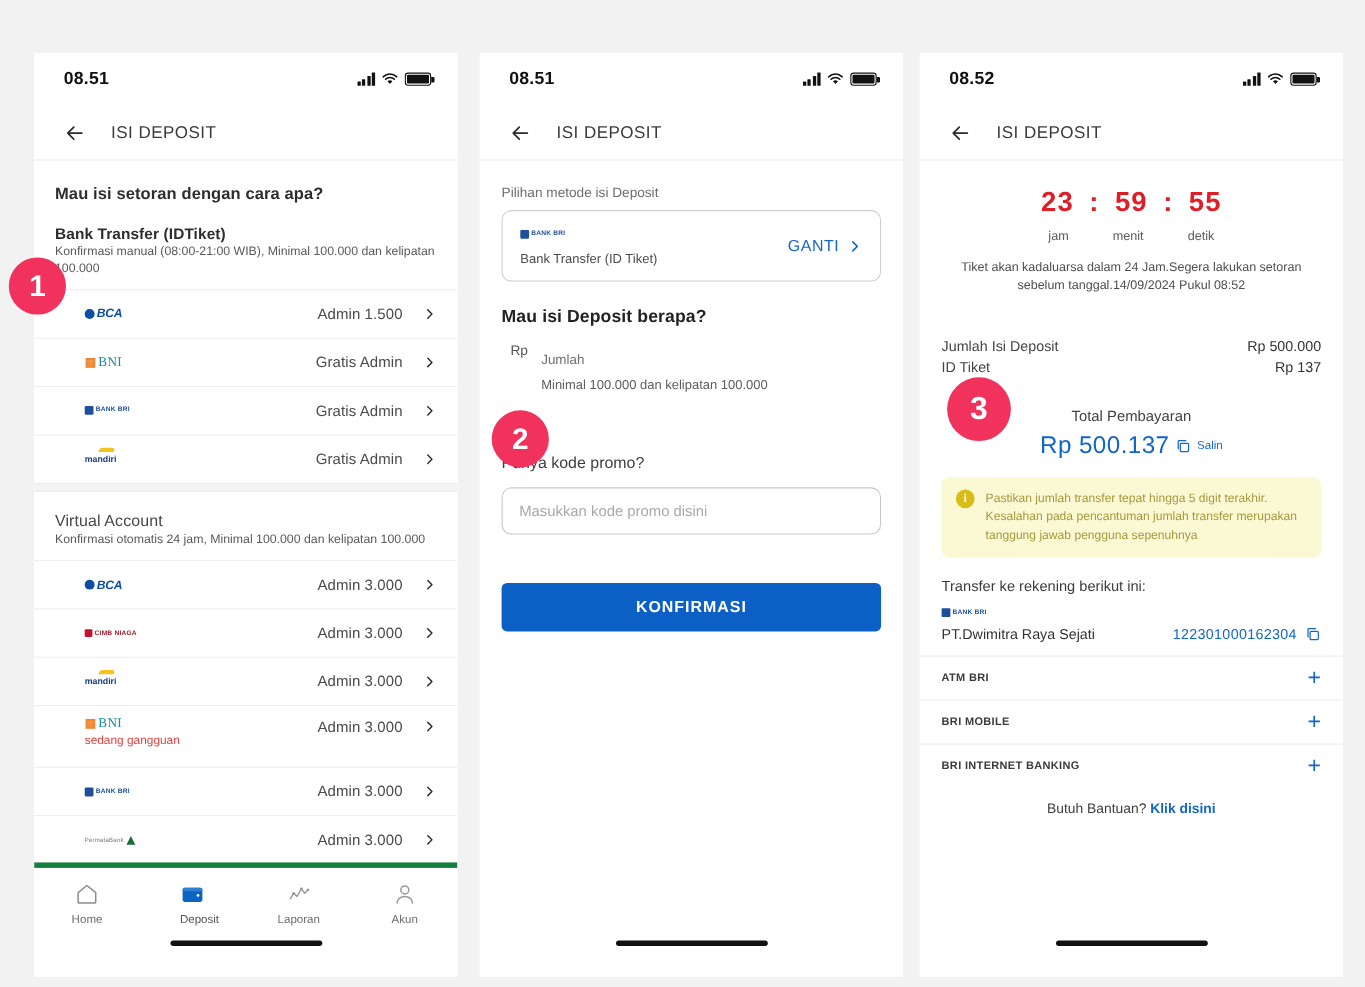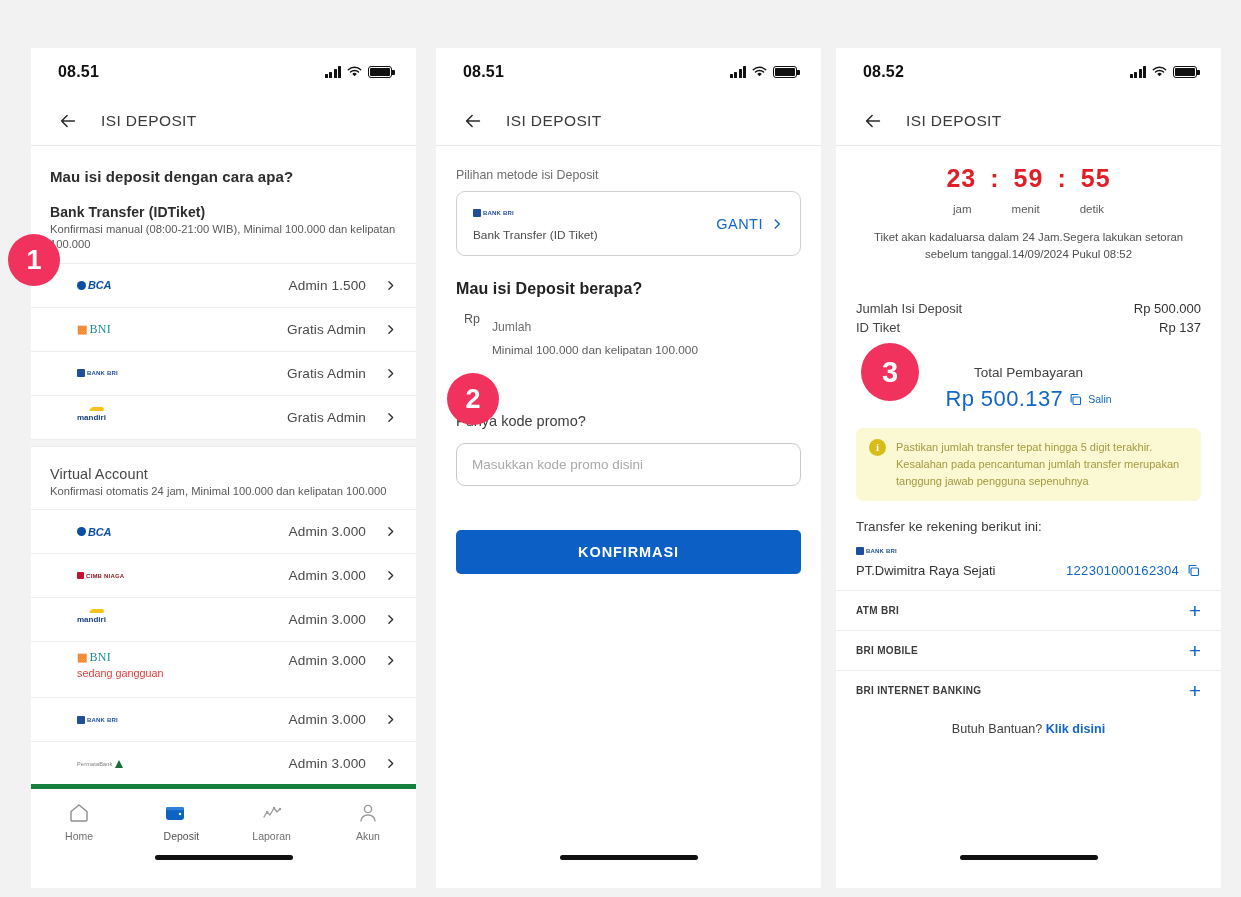--- a/index.html
+++ b/index.html
@@ -147,21 +147,21 @@
   .btn-primary {
     margin-top: 44px; width: 100%; height: 44px; background: #0c5fc4; border: none;
     border-radius: 5px; color: #fff; font-size: 14.5px; font-weight: bold;
     letter-spacing: .9px; cursor: pointer; font-family: "Liberation Sans", sans-serif;
   }
 
   
   .timer-area { padding: 18px 20px 20px 20px; text-align: center; }
   .timer-row {
     display: flex; align-items: center; justify-content: center; gap: 14px;
-    font-size: 25px; font-weight: bold; color: #e01e27; letter-spacing: 1px;
+    font-size: 25px; font-weight: bold; color: #e01e27; letter-spacing: 1px; margin-top: 6px;
   }
   .timer-units {
     display: flex; justify-content: center; gap: 40px; margin-top: 10px;
     font-size: 11.5px; color: #5b5b5b;
   }
   .timer-note { margin-top: 14px; font-size: 11.4px; color: #4f4f4f; line-height: 1.5; }
   .p3-rows { padding: 16px 20px 14px 20px; }
   .kv-row { display: flex; justify-content: space-between; align-items: center; padding: 2px 0; }
   .kv-k { font-size: 13px; color: #444; }
   .kv-v { font-size: 13px; color: #333; }
@@ -239,21 +239,21 @@
     </div>
 
     <div class="appbar">
       <svg class="back-arrow" viewBox="0 0 24 24" fill="none" stroke="currentColor" stroke-width="1.7">
         <path d="M19 12H5M5 12l6-6M5 12l6 6" stroke-linecap="round" stroke-linejoin="round"></path>
       </svg>
       <div class="appbar-title">ISI DEPOSIT</div>
     </div>
 
     <div class="screen-body">
-      <div class="p1-heading">Mau isi deposit dengan cara apa?</div>
+      <div class="p1-heading">Mau isi setoran dengan cara apa?</div>
 
       <div class="group-head">
         <div class="group-title">Bank Transfer (IDTiket)</div>
         <div class="group-sub">Konfirmasi manual (08:00-21:00 WIB), Minimal 100.000 dan kelipatan 100.000</div>
       </div>
 
       <div class="bank-row">
         <span class="logo logo-bca"><span class="mk"></span>BCA</span>
         <span style="display:flex;align-items:center">
           <span class="bank-fee">Admin 1.500</span>

